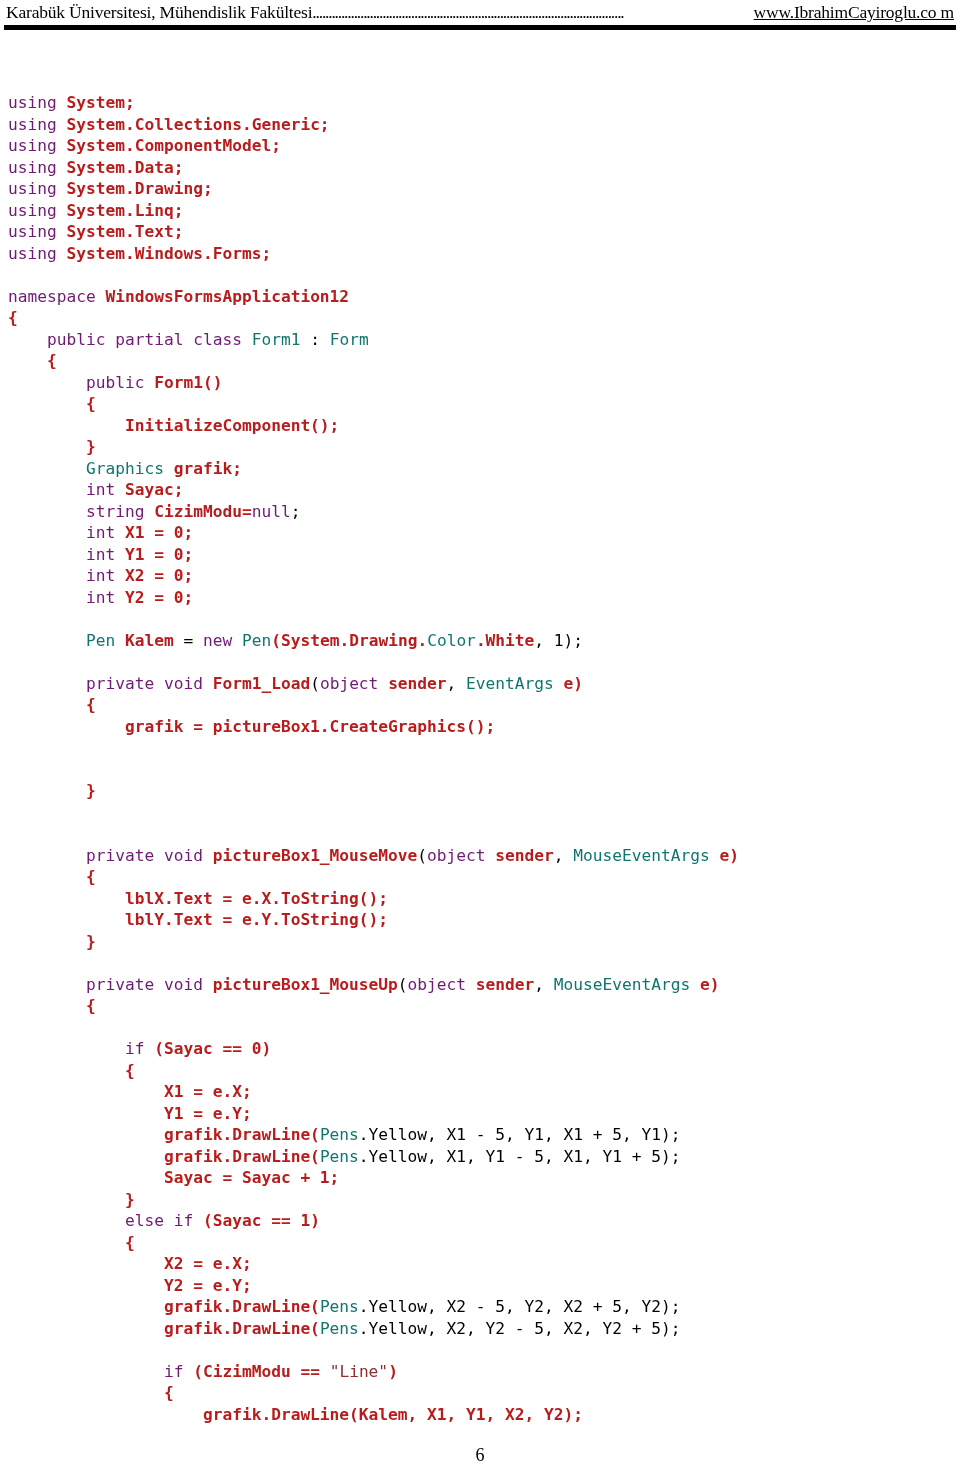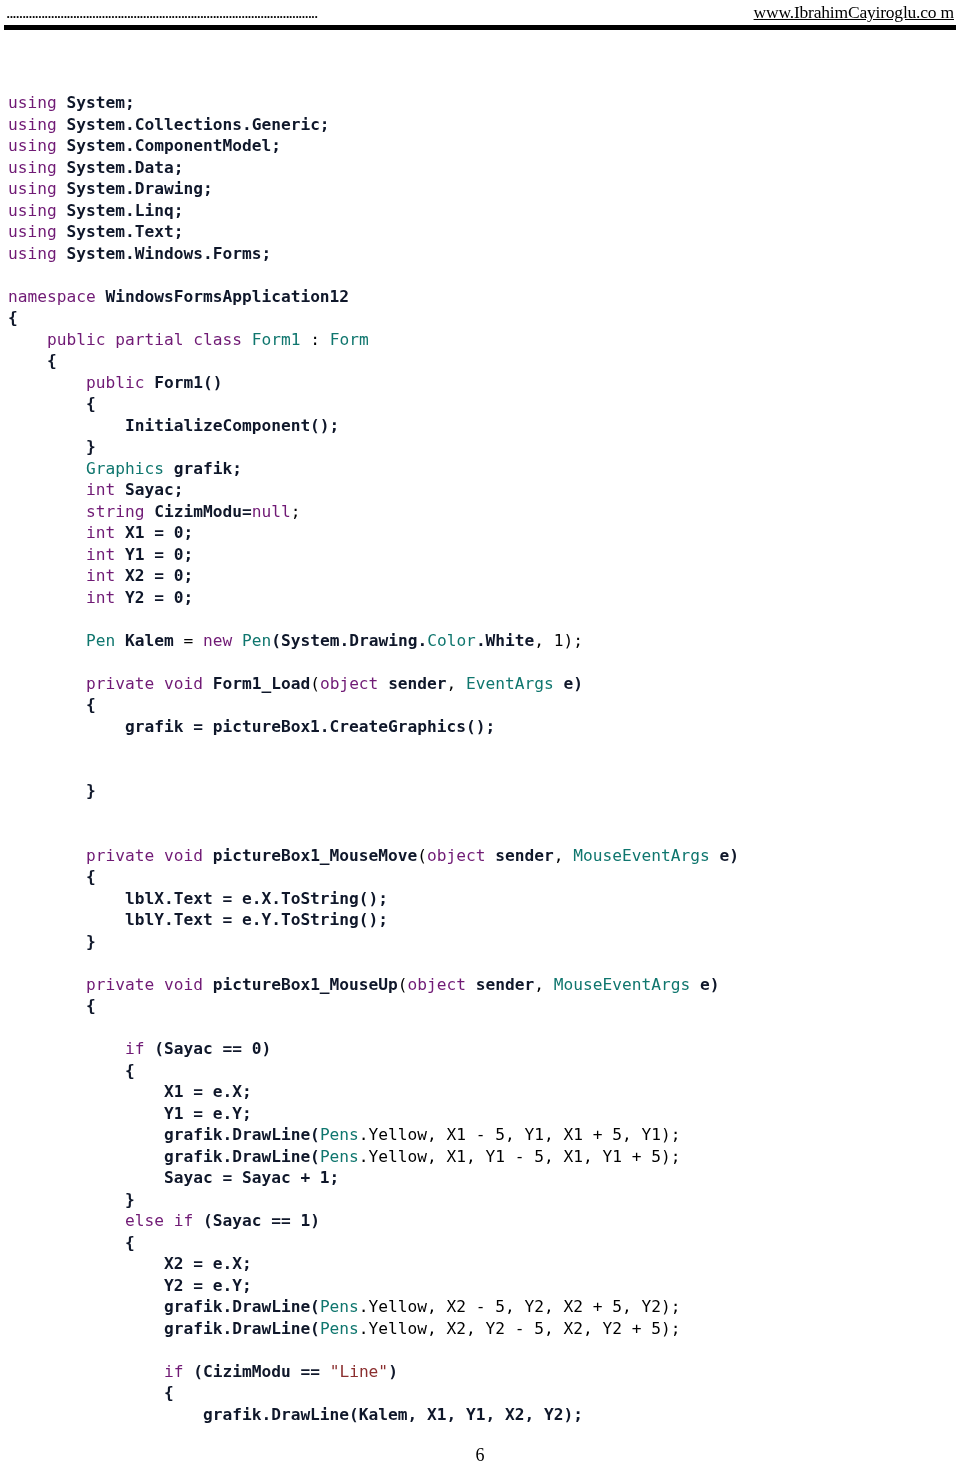--- a/index.html
+++ b/index.html
@@ -71,21 +71,21 @@
     display: block;
     height: 21.5px;
     padding-left: 8px;
     white-space: pre;
   }
   .code .blank { height: 21.5px; display: block; }
 
   
   .kw   { color: #701a75; }            
   .ty   { color: #0f766e; }            
-  .id   { color: #0f172a; font-weight: bold; }  
+  .id   { color: #b91c1c; font-weight: bold; }  
   .pl   { color: #000000; font-weight: normal; }
   .str  { color: #8b2f2f; }            
 
   
   .page-number {
     position: absolute;
     left: 0;
     top: 1445px;
     width: 960px;
     text-align: center;
@@ -94,20 +94,21 @@
     color: #000000;
   }
 </style>
 </head>
 <body>
 
 <div class="page">
 
   <div class="header">
     <div class="header-line">
+      <span class="header-left">Karabük Üniversitesi, Mühendislik Fakültesi</span>
       <span class="header-dots">..................................................................................................</span>
       <span class="header-right">www.IbrahimCayiroglu.co m</span>
     </div>
     <div class="header-rule"></div>
   </div>
 
   <pre class="code" id="code-block"><span class="ln"><span class="kw">using</span><span class="pl"> </span><span class="id">System;</span></span><span class="ln"><span class="kw">using</span><span class="pl"> </span><span class="id">System.Collections.Generic;</span></span><span class="ln"><span class="kw">using</span><span class="pl"> </span><span class="id">System.ComponentModel;</span></span><span class="ln"><span class="kw">using</span><span class="pl"> </span><span class="id">System.Data;</span></span><span class="ln"><span class="kw">using</span><span class="pl"> </span><span class="id">System.Drawing;</span></span><span class="ln"><span class="kw">using</span><span class="pl"> </span><span class="id">System.Linq;</span></span><span class="ln"><span class="kw">using</span><span class="pl"> </span><span class="id">System.Text;</span></span><span class="ln"><span class="kw">using</span><span class="pl"> </span><span class="id">System.Windows.Forms;</span></span><span class="ln blank">&nbsp;</span><span class="ln"><span class="kw">namespace</span><span class="pl"> </span><span class="id">WindowsFormsApplication12</span></span><span class="ln"><span class="id">{</span></span><span class="ln"><span class="pl">    </span><span class="kw">public partial class</span><span class="pl"> </span><span class="ty">Form1</span><span class="pl"> : </span><span class="ty">Form</span></span><span class="ln"><span class="pl">    </span><span class="id">{</span></span><span class="ln"><span class="pl">        </span><span class="kw">public</span><span class="pl"> </span><span class="id">Form1()</span></span><span class="ln"><span class="pl">        </span><span class="id">{</span></span><span class="ln"><span class="pl">            </span><span class="id">InitializeComponent();</span></span><span class="ln"><span class="pl">        </span><span class="id">}</span></span><span class="ln"><span class="pl">        </span><span class="ty">Graphics</span><span class="pl"> </span><span class="id">grafik;</span></span><span class="ln"><span class="pl">        </span><span class="kw">int</span><span class="pl"> </span><span class="id">Sayac;</span></span><span class="ln"><span class="pl">        </span><span class="kw">string</span><span class="pl"> </span><span class="id">CizimModu=</span><span class="kw">null</span><span class="pl">;</span></span><span class="ln"><span class="pl">        </span><span class="kw">int</span><span class="pl"> </span><span class="id">X1 = 0;</span></span><span class="ln"><span class="pl">        </span><span class="kw">int</span><span class="pl"> </span><span class="id">Y1 = 0;</span></span><span class="ln"><span class="pl">        </span><span class="kw">int</span><span class="pl"> </span><span class="id">X2 = 0;</span></span><span class="ln"><span class="pl">        </span><span class="kw">int</span><span class="pl"> </span><span class="id">Y2 = 0;</span></span><span class="ln blank">&nbsp;</span><span class="ln"><span class="pl">        </span><span class="ty">Pen</span><span class="pl"> </span><span class="id">Kalem</span><span class="pl"> = </span><span class="kw">new</span><span class="pl"> </span><span class="ty">Pen</span><span class="id">(System.Drawing.</span><span class="ty">Color</span><span class="id">.White</span><span class="pl">, 1);</span></span><span class="ln blank">&nbsp;</span><span class="ln"><span class="pl">        </span><span class="kw">private void</span><span class="pl"> </span><span class="id">Form1_Load</span><span class="pl">(</span><span class="kw">object</span><span class="pl"> </span><span class="id">sender</span><span class="pl">, </span><span class="ty">EventArgs</span><span class="pl"> </span><span class="id">e)</span></span><span class="ln"><span class="pl">        </span><span class="id">{</span></span><span class="ln"><span class="pl">            </span><span class="id">grafik = pictureBox1.CreateGraphics();</span></span><span class="ln blank">&nbsp;</span><span class="ln blank">&nbsp;</span><span class="ln"><span class="pl">        </span><span class="id">}</span></span><span class="ln blank">&nbsp;</span><span class="ln blank">&nbsp;</span><span class="ln"><span class="pl">        </span><span class="kw">private void</span><span class="pl"> </span><span class="id">pictureBox1_MouseMove</span><span class="pl">(</span><span class="kw">object</span><span class="pl"> </span><span class="id">sender</span><span class="pl">, </span><span class="ty">MouseEventArgs</span><span class="pl"> </span><span class="id">e)</span></span><span class="ln"><span class="pl">        </span><span class="id">{</span></span><span class="ln"><span class="pl">            </span><span class="id">lblX.Text = e.X.ToString();</span></span><span class="ln"><span class="pl">            </span><span class="id">lblY.Text = e.Y.ToString();</span></span><span class="ln"><span class="pl">        </span><span class="id">}</span></span><span class="ln blank">&nbsp;</span><span class="ln"><span class="pl">        </span><span class="kw">private void</span><span class="pl"> </span><span class="id">pictureBox1_MouseUp</span><span class="pl">(</span><span class="kw">object</span><span class="pl"> </span><span class="id">sender</span><span class="pl">, </span><span class="ty">MouseEventArgs</span><span class="pl"> </span><span class="id">e)</span></span><span class="ln"><span class="pl">        </span><span class="id">{</span></span><span class="ln blank">&nbsp;</span><span class="ln"><span class="pl">            </span><span class="kw">if</span><span class="pl"> </span><span class="id">(Sayac == 0)</span></span><span class="ln"><span class="pl">            </span><span class="id">{</span></span><span class="ln"><span class="pl">                </span><span class="id">X1 = e.X;</span></span><span class="ln"><span class="pl">                </span><span class="id">Y1 = e.Y;</span></span><span class="ln"><span class="pl">                </span><span class="id">grafik.DrawLine(</span><span class="ty">Pens</span><span class="pl">.Yellow, X1 - 5, Y1, X1 + 5, Y1);</span></span><span class="ln"><span class="pl">                </span><span class="id">grafik.DrawLine(</span><span class="ty">Pens</span><span class="pl">.Yellow, X1, Y1 - 5, X1, Y1 + 5);</span></span><span class="ln"><span class="pl">                </span><span class="id">Sayac = Sayac + 1;</span></span><span class="ln"><span class="pl">            </span><span class="id">}</span></span><span class="ln"><span class="pl">            </span><span class="kw">else if</span><span class="pl"> </span><span class="id">(Sayac == 1)</span></span><span class="ln"><span class="pl">            </span><span class="id">{</span></span><span class="ln"><span class="pl">                </span><span class="id">X2 = e.X;</span></span><span class="ln"><span class="pl">                </span><span class="id">Y2 = e.Y;</span></span><span class="ln"><span class="pl">                </span><span class="id">grafik.DrawLine(</span><span class="ty">Pens</span><span class="pl">.Yellow, X2 - 5, Y2, X2 + 5, Y2);</span></span><span class="ln"><span class="pl">                </span><span class="id">grafik.DrawLine(</span><span class="ty">Pens</span><span class="pl">.Yellow, X2, Y2 - 5, X2, Y2 + 5);</span></span><span class="ln blank">&nbsp;</span><span class="ln"><span class="pl">                </span><span class="kw">if</span><span class="pl"> </span><span class="id">(CizimModu == </span><span class="str">"Line"</span><span class="id">)</span></span><span class="ln"><span class="pl">                </span><span class="id">{</span></span><span class="ln"><span class="pl">                    </span><span class="id">grafik.DrawLine(Kalem, X1, Y1, X2, Y2);</span></span></pre>
 
   <div class="page-number">6</div>
 

